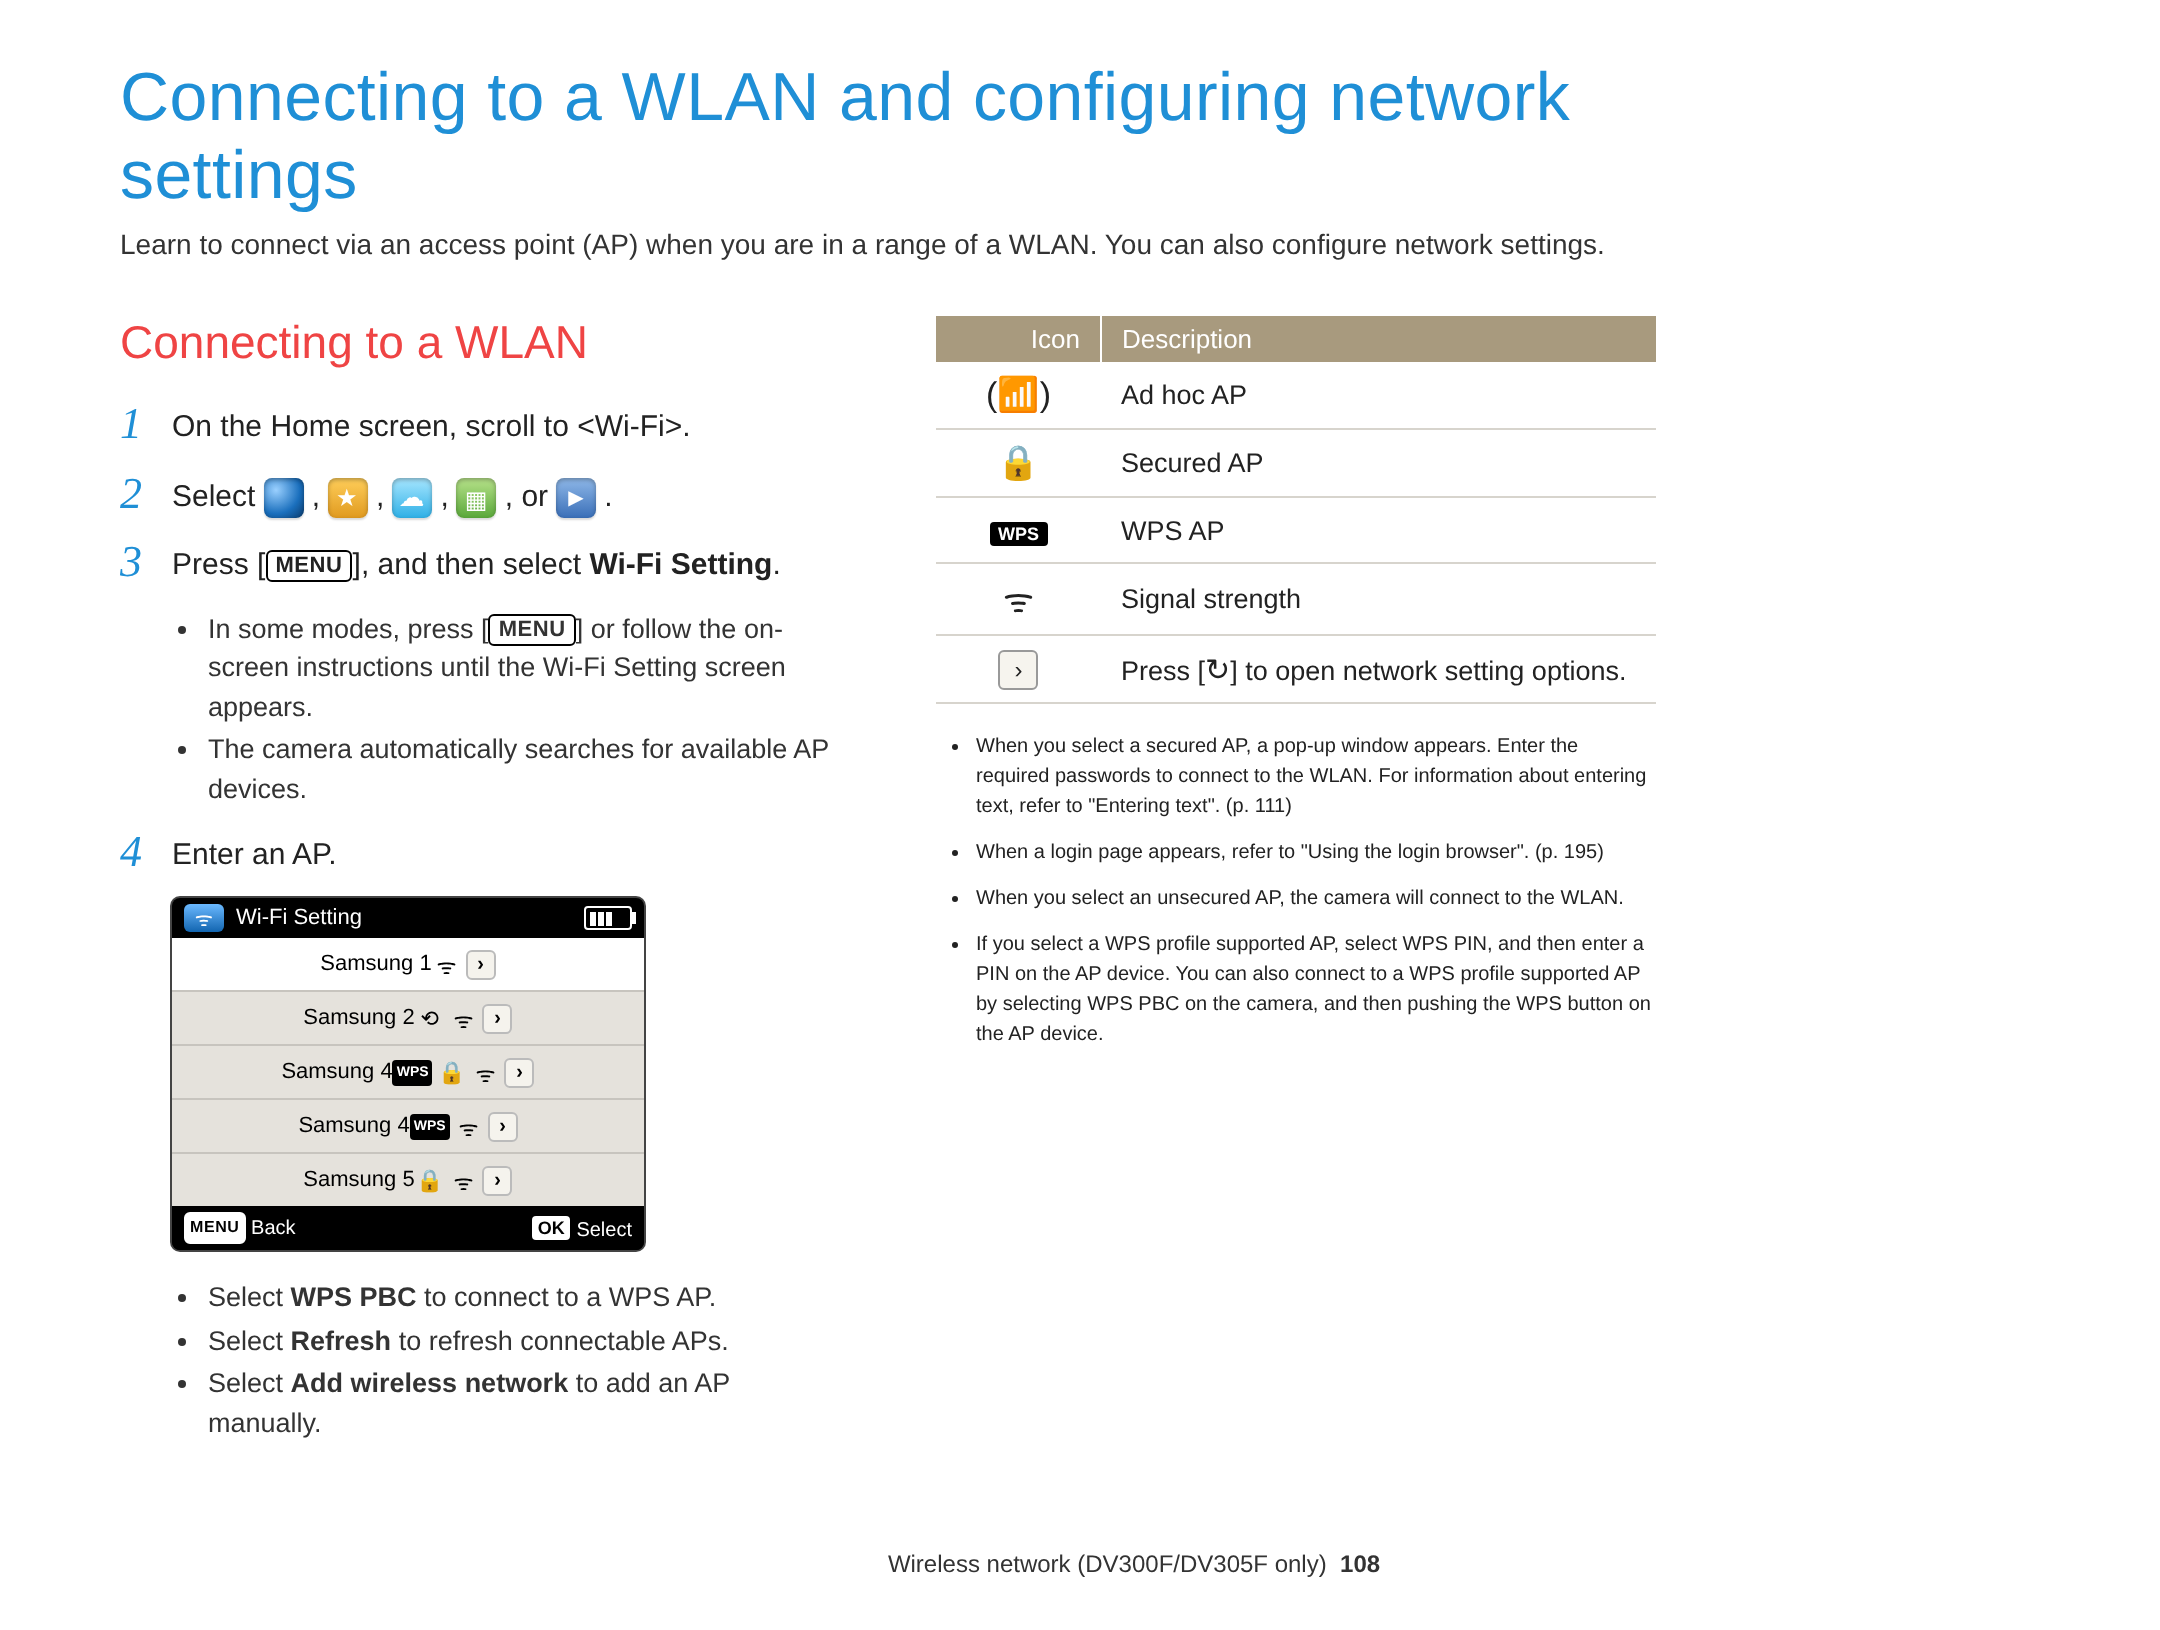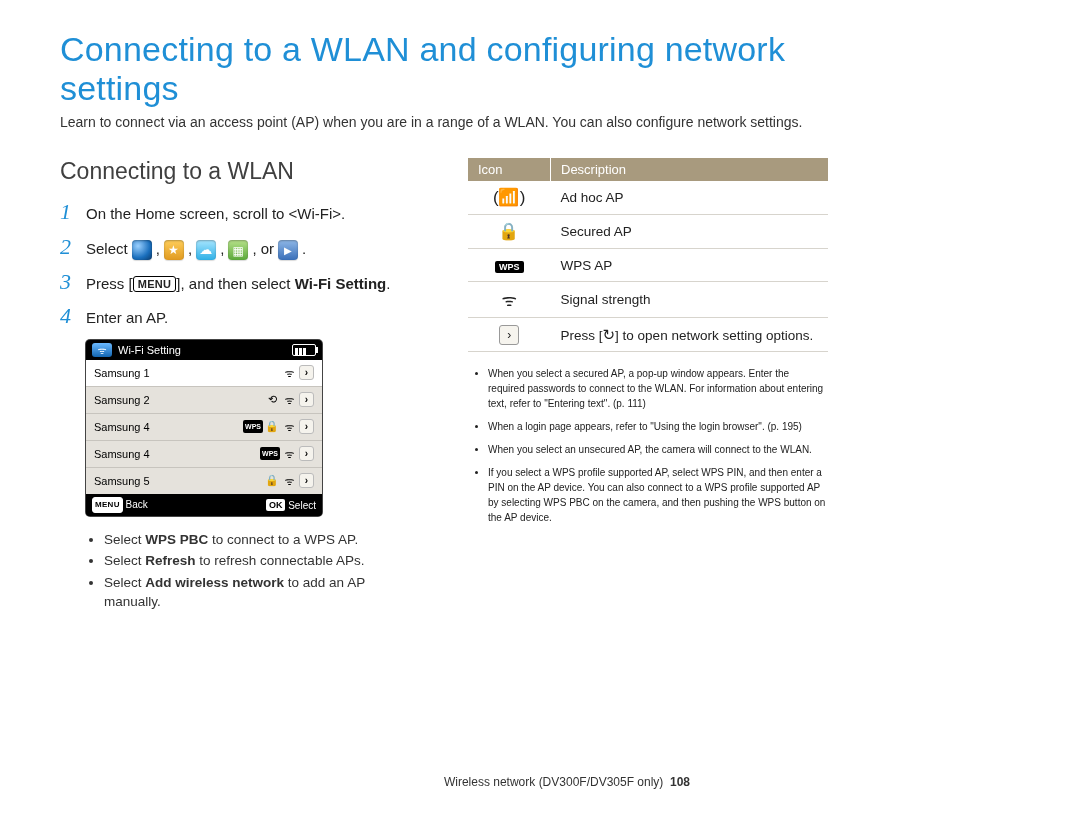--- a/index.html
+++ b/index.html
@@ -35,21 +35,21 @@
   }
   .columns {
     display: flex;
     gap: 48px;
   }
   .col {
     flex: 1;
     min-width: 0;
   }
   h2.section {
-    color: #404040;
+    color: #ef4444;
     font-weight: 400;
     font-size: 23px;
     margin: 0 0 16px 0;
   }
   .step {
     display: flex;
     align-items: flex-start;
     margin-bottom: 10px;
     font-size: 15px;
   }
@@ -146,21 +146,21 @@
     font-size:11px;
   }
   .cam-top .wifi-ic{width:20px;height:14px;background:linear-gradient(#6bb9ff,#1265b0);border-radius:3px;display:inline-flex;align-items:center;justify-content:center;color:#fff;font-size:10px;}
   .batt{display:inline-block;border:1px solid #fff;border-radius:2px;padding:0 8px 0 2px;position:relative;height:10px;}
   .batt::after{content:"";position:absolute;right:-3px;top:2px;width:2px;height:6px;background:#fff;}
   .batt span{display:inline-block;width:3px;height:7px;background:#fff;margin-top:1px;margin-right:1px;}
   .cam-body { background:#e5e2dc; }
   .cam-row {
     display:flex;
     align-items:center;
-    justify-content:space-between;
+    justify-content:center;
     border-bottom:1px solid #c7c4be;
     padding:4px 8px;
     height:18px;
   }
   .cam-row:first-child{background:#fff;}
   .cam-icons{display:flex;gap:2px;align-items:center;}
   .mini-icon{display:inline-flex;align-items:center;justify-content:center;width:15px;height:13px;border-radius:3px;font-size:10px;}
   .mi-wps{background:#000;color:#fff;font-size:7px;font-weight:700;padding:0 2px;width:auto;border-radius:2px;}
   .mi-lock{font-size:11px;}
   .mi-sig{font-size:11px;}
@@ -181,21 +181,21 @@
     margin-bottom: 14px;
   }
   table.icon-table th {
     background: #a89a7e;
     color: #fff;
     font-weight: 400;
     text-align: left;
     padding: 4px 10px;
     font-size: 13px;
   }
-  table.icon-table th:first-child{width:62px;border-right:1px solid #fff;}
+  table.icon-table th:first-child{width:62px;border-right:1px solid #fff;text-align:right;}
   table.icon-table td {
     border-bottom: 1px solid #d7d4cd;
     padding: 6px 10px;
     vertical-align: middle;
   }
   table.icon-table td.ic { text-align:center; font-size:17px; }
   .wps-chip{display:inline-block;background:#000;color:#fff;font-size:9px;font-weight:700;border-radius:2px;padding:1px 4px;}
   .arrow-chip{display:inline-flex;align-items:center;justify-content:center;width:18px;height:18px;border:1px solid #999;border-radius:3px;background:#f6f4ee;font-size:12px;}
   .refresh-glyph{display:inline-block;font-size:15px;}
 
@@ -251,20 +251,24 @@
           </span>
         </div>
       </div>
 
       <div class="step">
         <div class="step-num">3</div>
         <div class="step-body">
           <span>Press [</span><span class="menu-label">MENU</span><span>], and then select </span><b>Wi-Fi Setting</b>.
         </div>
       </div>
+      <ul class="bullets">
+        <li><span>In some modes, press [</span><span class="menu-label">MENU</span><span>] or follow the on-screen instructions until the Wi-Fi Setting screen appears.</span></li>
+        <li>The camera automatically searches for available AP devices.</li>
+      </ul>
 
       <div class="step">
         <div class="step-num">4</div>
         <div class="step-body">Enter an AP.</div>
       </div>
 
       <div class="camera">
         <div class="cam-top">
           <span style="display:flex;align-items:center;gap:6px;">
             <span class="wifi-ic">ᯤ</span>

